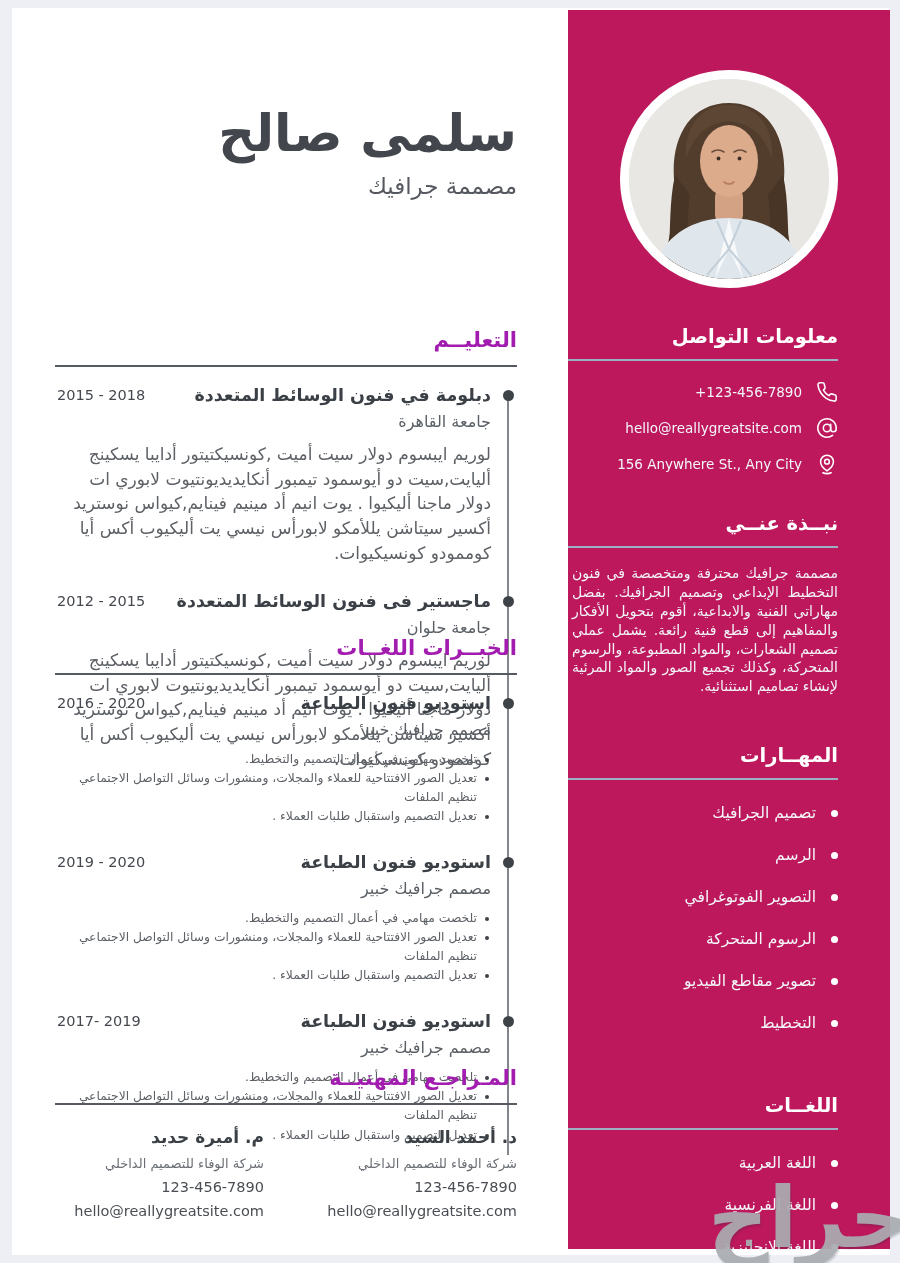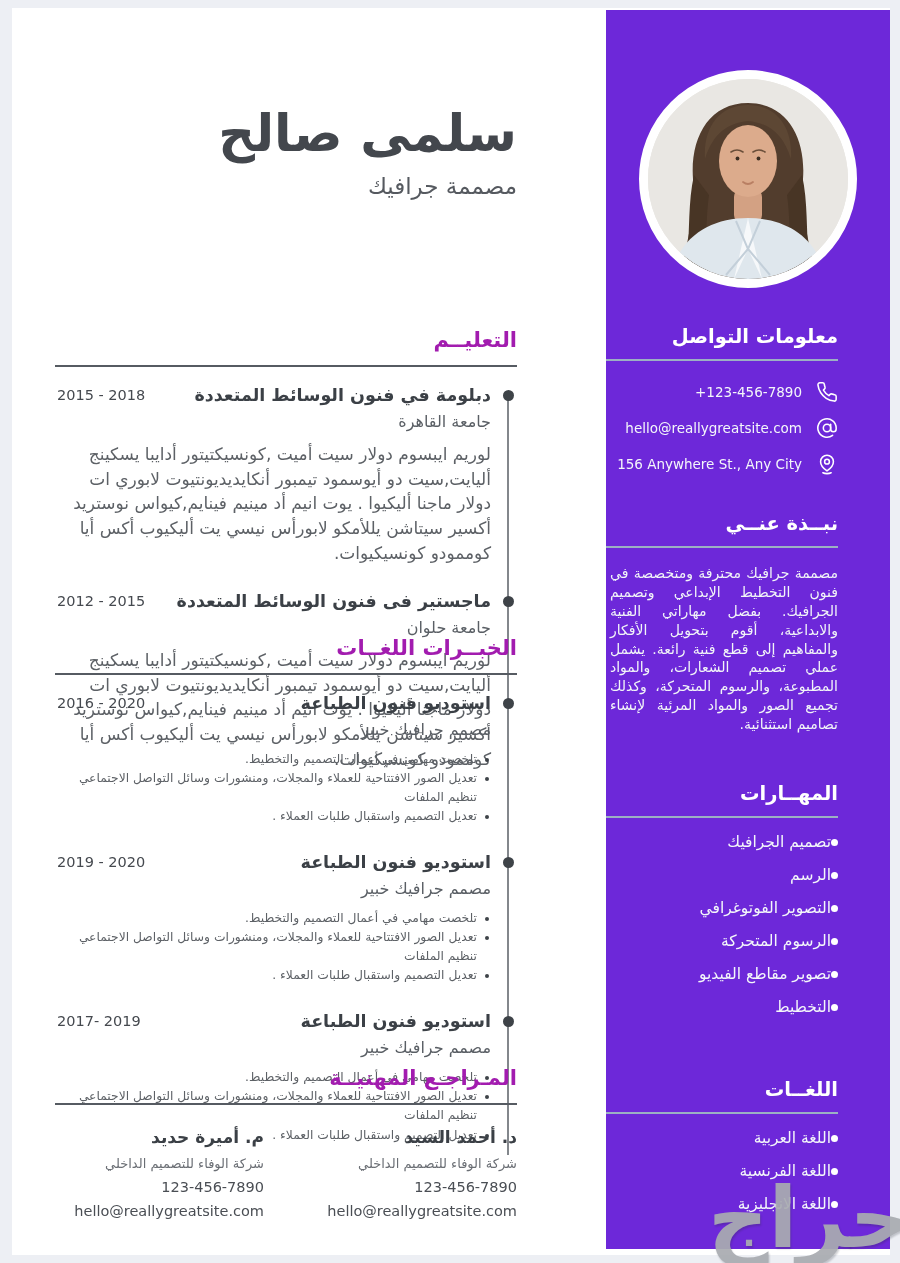--- a/index.html
+++ b/index.html
@@ -37,40 +37,40 @@
   .blist li::before{content:'';position:absolute;right:2px;top:8px;width:4px;height:4px;border-radius:50%;background:#3e4348;}
 
   .refs{display:flex;gap:44px;margin-top:22px;}
   .ref{flex:1;text-align:right;}
   .r-name{font-size:17px;font-weight:bold;color:#3b4046;}
   .r-company{margin-top:9px;font-size:13px;color:#6a6e74;}
   .r-phone,.r-email{margin-top:8px;font-size:14.5px;color:#4a4e54;}
   .ltr{direction:ltr;unicode-bidi:isolate;}
 
   
-  .sidebar{position:absolute;right:0;top:2px;width:284px;height:1239px;background:#6d28d9;color:#fff;direction:rtl;overflow:hidden;}
+  .sidebar{position:absolute;right:0;top:2px;width:322px;height:1239px;background:#be185d;color:#fff;direction:rtl;overflow:hidden;}
   .photo{width:200px;height:200px;border:9px solid #ffffff;border-radius:50%;margin:60px auto 0;overflow:hidden;background:#e9e7e3;}
   .photo svg{display:block;width:100%;height:100%;}
 
   .sb-sec{padding-right:52px;}
   .sb-contact{margin-top:37px;}
   .sb-about{margin-top:37px;}
   .sb-skills{margin-top:48px;}
   .sb-langs{margin-top:62px;}
   .sb-h{margin:0;font-size:19.5px;font-weight:bold;color:#ffffff;text-align:right;}
   .sb-rule{height:2px;background:#9cb0c3;margin-top:11px;}
 
   .c-rows{margin-top:19px;}
   .c-row{display:flex;align-items:center;gap:13px;margin-top:13px;font-size:13.5px;color:#f4f7fa;}
   .c-icon{width:23px;height:23px;flex:0 0 auto;display:flex;align-items:center;justify-content:center;}
   .c-icon svg{width:22px;height:22px;}
 
   .about-text{margin:16px 0 0;font-size:14px;line-height:1.35;color:#f2f5f8;text-align:justify;text-align-last:right;padding-left:4px;}
 
-  .sb-brow{display:flex;align-items:center;margin-top:15px;font-size:15.5px;color:#f4f7fa;}
+  .sb-brow{display:flex;align-items:center;gap:15px;margin-top:24px;font-size:15.5px;color:#f4f7fa;}
   .sb-brow:first-of-type{margin-top:25px;}
   .b-dot{width:7px;height:7px;border-radius:50%;background:#ffffff;flex:0 0 auto;}
 
   .watermark{position:absolute;right:-10px;bottom:-4px;font-size:84px;font-weight:bold;color:#a9acb1;letter-spacing:1px;direction:rtl;opacity:.93;text-shadow:1px 2px 2px rgba(40,45,55,.25);}
 </style>
 </head>
 <body>
 
 <div class="page">
 

